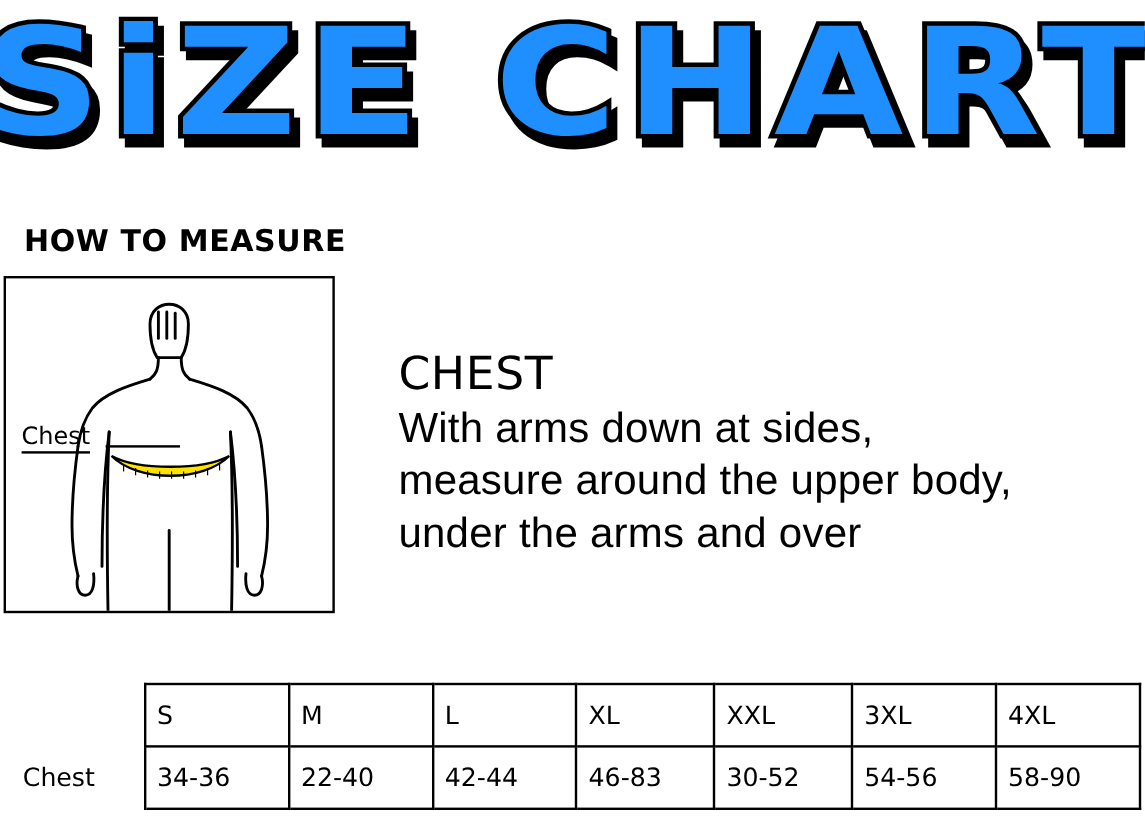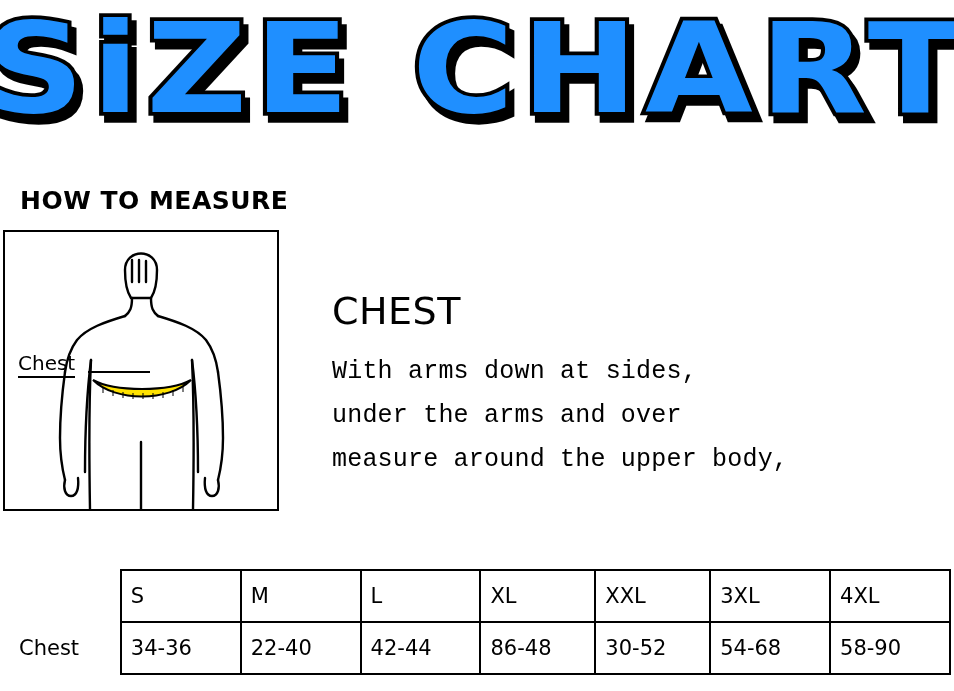--- a/index.html
+++ b/index.html
@@ -100,25 +100,25 @@
     top: 288px;
     width: 600px;
   }
   .desc-title {
     font-family: "DejaVu Sans", sans-serif;
     font-size: 38px;
     line-height: 46px;
     letter-spacing: 0.5px;
   }
   .desc-body {
-    font-family: Liberation Mono, monospace;
-    font-size: 25px;
+    font-family: Liberation Sans, sans-serif;
+    font-size: 35px;
     line-height: 44px;
     letter-spacing: 0.2px;
-    margin-top: 16px;
+    margin-top: 1px;
   }
 
   
   .size-table {
     position: absolute;
     left: 3px;
     top: 569px;
     width: 948px;
     border-collapse: collapse;
     table-layout: fixed;
@@ -200,22 +200,22 @@
   </svg>
 </div>
 
 <div class="chest-label">Chest</div>
 <div class="chest-leader"></div>
 
 <div class="desc">
   <div class="desc-title">CHEST</div>
   <div class="desc-body">
     <div>With arms down at sides,</div>
+    <div>measure around the upper body,</div>
     <div>under the arms and over</div>
-    <div>measure around the upper body,</div>
   </div>
 </div>
 
 <table class="size-table">
   <colgroup>
     <col style="width:117px">
     <col style="width:119px">
     <col style="width:119px">
     <col style="width:119px">
     <col style="width:114px">
@@ -232,19 +232,19 @@
       <td>XL</td>
       <td>XXL</td>
       <td>3XL</td>
       <td>4XL</td>
     </tr>
     <tr>
       <td class="rowhead">Chest</td>
       <td>34-36</td>
       <td>22-40</td>
       <td>42-44</td>
-      <td>86-48</td>
+      <td>46-83</td>
       <td>30-52</td>
-      <td>54-68</td>
+      <td>54-56</td>
       <td>58-90</td>
     </tr>
   </tbody>
 </table>
 
 </body></html>

